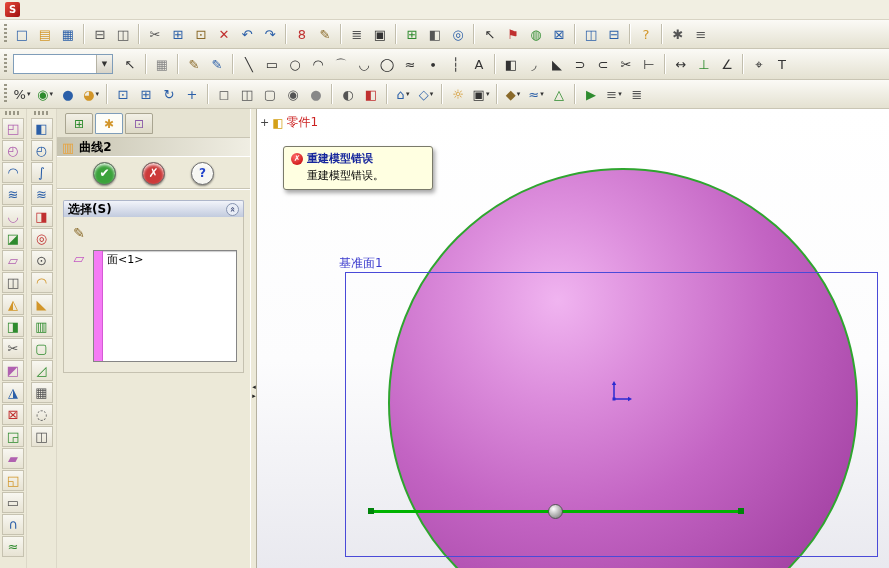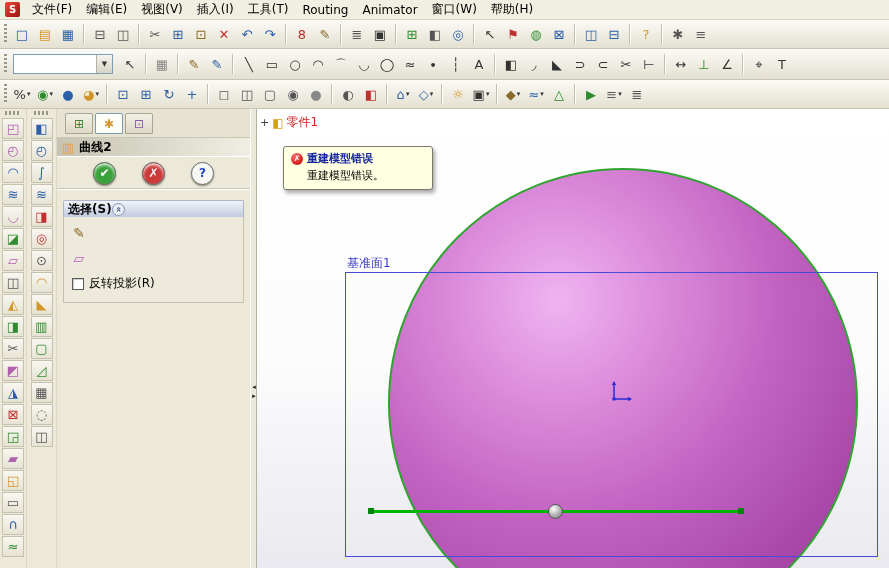--- a/index.html
+++ b/index.html
@@ -39,21 +39,21 @@
   
   .panel { width:194px; background:#ECE9D8; border-left:1px solid #DCD8C8; position:relative; flex:0 0 auto; }
   .tabs { display:flex; gap:2px; padding:4px 0 3px 8px; border-bottom:1px solid #C9C5B4; background:#E6E3D2; }
   .tab { width:28px; height:21px; border:1px solid #A9A591; background:linear-gradient(#F2F0E6,#DDD9C6); display:flex; align-items:center; justify-content:center; font-size:12px; border-radius:2px 2px 0 0; }
   .tab.active { background:#FDFDF8; border-color:#7F9DB9; }
   .ptitle { height:19px; display:flex; align-items:center; gap:5px; padding:0 5px; background:linear-gradient(90deg,#C6C3B0,#F0EEE3); border-bottom:1px solid #FFFFFF; font-weight:bold; }
   .ptitle-icon { color:#E8A33D; font-size:13px; }
   .pm-actions { display:flex; align-items:center; justify-content:center; gap:26px; height:33px; border-bottom:1px solid #FFFFFF; box-shadow:0 -1px 0 #C9C5B4 inset; }
   .pm-btn { width:23px; height:23px; border-radius:50%; border:1px solid #6E6E6E; display:flex; align-items:center; justify-content:center; font-size:12px; font-weight:bold; box-shadow:inset 0 2px 3px rgba(255,255,255,.85), 0 1px 2px rgba(0,0,0,.4); cursor:default; }
   .group { margin:10px 6px 0 6px; }
-  .group-header { height:17px; display:flex; align-items:center; justify-content:flex-start; padding:0 4px; background:linear-gradient(#F2F4FA,#C2CBDE); border:1px solid #AEB6CA; border-bottom:none; border-radius:2px 2px 0 0; font-weight:bold; }
+  .group-header { height:17px; display:flex; align-items:center; justify-content:space-between; padding:0 4px; background:linear-gradient(#F2F4FA,#C2CBDE); border:1px solid #AEB6CA; border-bottom:none; border-radius:2px 2px 0 0; font-weight:bold; }
   .chev { width:13px; height:13px; border-radius:50%; border:1px solid #8794B0; background:#E9EDF6; color:#44507A; font-size:9px; line-height:1; display:flex; align-items:center; justify-content:center; transform:rotate(90deg); }
   .group-body { border:1px solid #C5C1B0; border-top:none; background:#EDEADB; padding:8px 6px 10px 6px; display:flex; flex-direction:column; gap:9px; }
   .sel-row { display:flex; align-items:flex-start; gap:5px; }
   .row-icon { width:18px; text-align:center; font-size:14px; flex:0 0 auto; }
   .pencil-icon { color:#8A6A2A; }
   .face-icon { color:#C45AC4; }
   .sketch-field { flex:1; height:18px; background:#F08080; border:1px solid #858585; box-shadow:inset 1px 1px 1px rgba(0,0,0,.25); display:flex; align-items:center; gap:4px; padding:0 3px; font-size:11px; }
   .green-sq { width:9px; height:9px; background:#2FC52F; border:1px solid #1B7A1B; flex:0 0 auto; }
   .face-box { flex:1; height:112px; background:#fff; border:1px solid #858585; box-shadow:inset 1px 1px 1px rgba(0,0,0,.2); display:flex; overflow:hidden; }
   .pink-strip { width:9px; background:#F57BF5; border-right:1px solid #D55AD5; flex:0 0 auto; }
@@ -64,21 +64,21 @@
 
   
   .splitter { width:7px; background:#ECE9D8; border-left:1px solid #FFFFFF; border-right:1px solid #B5B1A0; position:relative; flex:0 0 auto; }
   .split-arrows { position:absolute; top:275px; left:-1px; width:8px; display:flex; flex-direction:column; align-items:center; gap:2px; font-size:7px; color:#222; line-height:1; }
 
   
   .viewport { flex:1; position:relative; overflow:hidden; background:linear-gradient(180deg,#FFFFFF 0%,#FCFCFD 55%,#E9E9EF 100%); }
   .sphere { position:absolute; left:131px; top:59px; width:470px; height:470px; border-radius:50%; border:2px solid #2FA52F;
             background:radial-gradient(circle at 36% 28%, #F0B4F0 0%, #DC8DDC 22%, #C364C3 48%, #A847A8 76%, #8B358B 100%); }
   .plane { position:absolute; left:88px; top:163px; width:533px; height:285px; border:1px solid #4A4AD8; }
-  .plane-label { position:absolute; left:90px; top:146px; color:#3A3ACD; font-size:12px; }
+  .plane-label { position:absolute; left:82px; top:146px; color:#3A3ACD; font-size:12px; }
   .sketch-line { position:absolute; left:113px; top:401px; width:372px; height:3px; background:#00B400; }
   .endpoint { position:absolute; top:-2px; width:6px; height:6px; background:#00840A; }
   .endpoint.left { left:-2px; } .endpoint.right { right:-2px; }
   .drag-handle { position:absolute; left:291px; top:395px; width:15px; height:15px; border-radius:50%; border:1px solid #555;
                  background:radial-gradient(circle at 35% 30%, #FFFFFF, #BDBDBD 45%, #6E6E6E); }
   .origin { position:absolute; left:351px; top:272px; }
   .vp-tree { position:absolute; left:3px; top:5px; display:flex; align-items:center; gap:3px; font-size:12px; }
   .tree-expand { font-size:11px; color:#444; }
   .tree-icon { color:#D4A017; font-size:12px; }
   .tree-label { color:#CC2222; }
@@ -87,31 +87,20 @@
   .err-dot { width:12px; height:12px; border-radius:50%; background:radial-gradient(circle at 35% 30%, #FF6A6A, #C00000); color:#fff; font-size:8px; line-height:1; display:flex; align-items:center; justify-content:center; font-weight:bold; flex:0 0 auto; }
   .balloon-msg { margin-top:2px; color:#000; padding-left:16px; }
 </style>
 </head>
 <body>
 
 <div class="app">
 
   <div class="menubar">
     <span class="app-icon">S</span>
-    <div class="menu-items">
-        <span class="menu-item">文件(F)</span>
-        <span class="menu-item">编辑(E)</span>
-        <span class="menu-item">视图(V)</span>
-        <span class="menu-item">插入(I)</span>
-        <span class="menu-item">工具(T)</span>
-        <span class="menu-item">Routing</span>
-        <span class="menu-item">Animator</span>
-        <span class="menu-item">窗口(W)</span>
-        <span class="menu-item">帮助(H)</span>
-      </div>
   </div>
 
   <div class="tb tb1">
     <span class="grip"></span>
     <div class="tb-items">
         <button class="tb-icon">
           <span class="glyph" style="color: rgb(43, 95, 168);">□</span>
         </button>
         <button class="tb-icon">
           <span class="glyph" style="color: rgb(210, 150, 42);">▤</span>
@@ -547,24 +536,26 @@
         <div class="group-header">
           <span>选择(S)</span>
           <span class="chev">«</span>
         </div>
         <div class="group-body">
           <div class="sel-row">
             <span class="row-icon pencil-icon">✎</span>
           </div>
           <div class="sel-row">
             <span class="row-icon face-icon">▱</span>
-          </div>
-          <div class="cb-row">
-            <span class="checkbox"></span>
-            <span>反转投影(R)</span>
+            <div class="face-box">
+              <span class="pink-strip"></span>
+              <div class="face-list">
+                  <div class="list-item">面&lt;1&gt;</div>
+                </div>
+            </div>
           </div>
         </div>
       </div>
     </div>
 
     <div class="splitter">
       <div class="split-arrows">
         <span>◂</span>
         <span>▸</span>
       </div>

